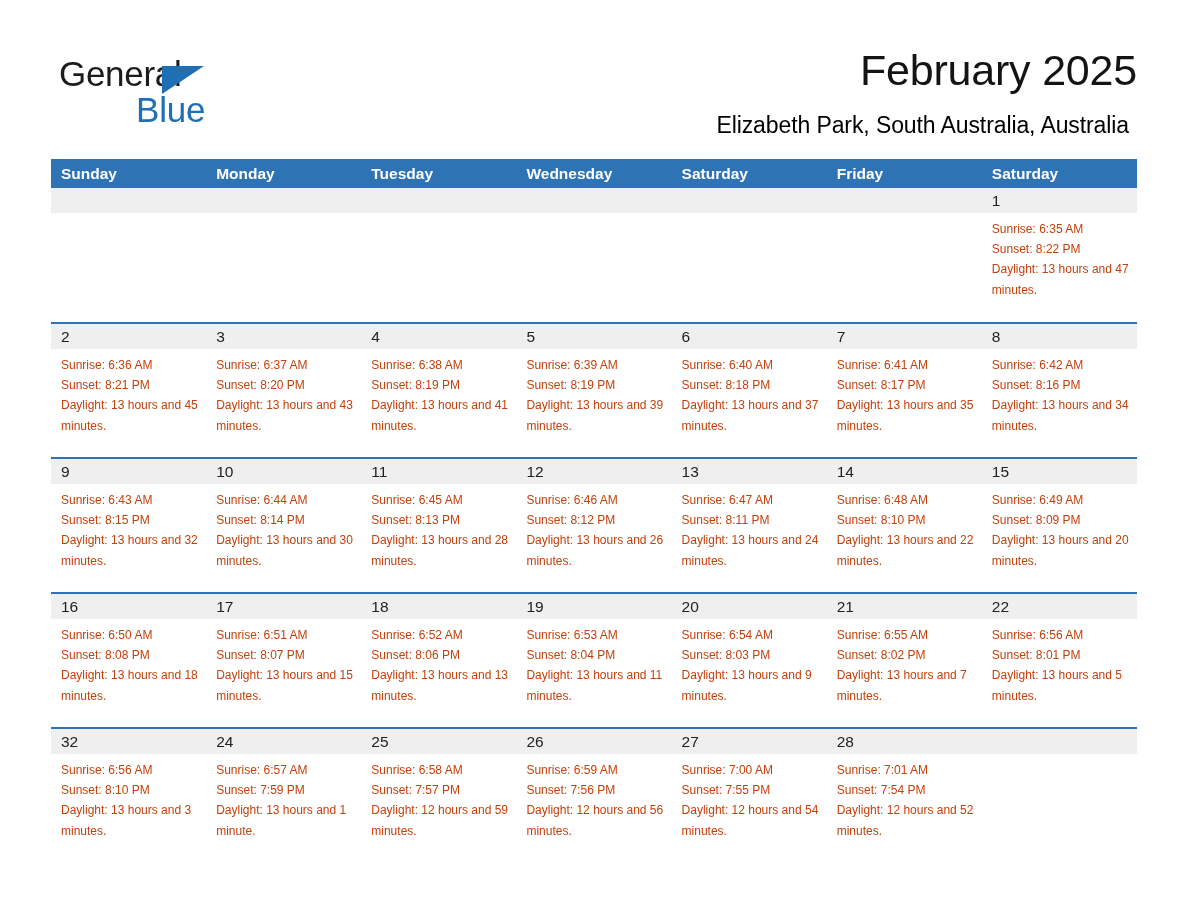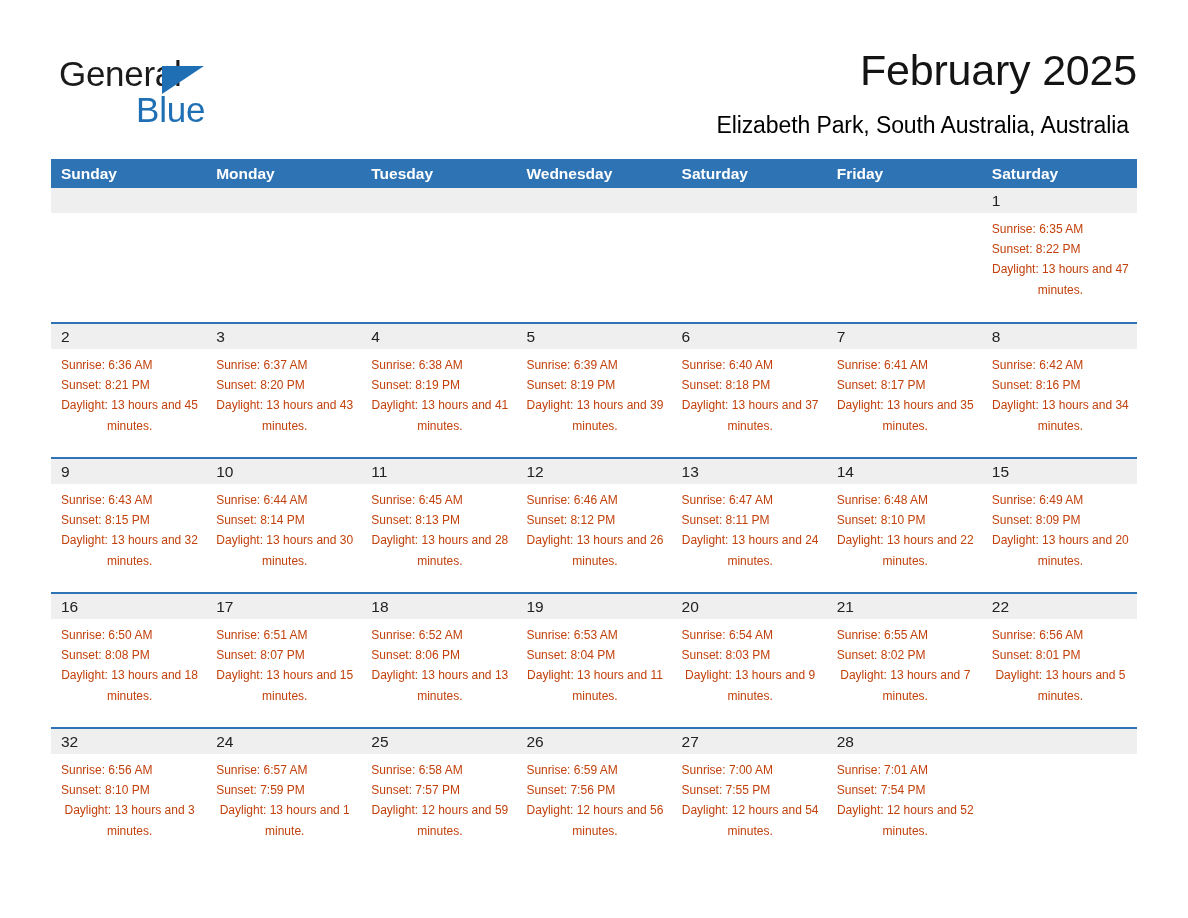--- a/index.html
+++ b/index.html
@@ -148,21 +148,20 @@
     padding: 6px 8px 0 10px;
     font-size: 12px;
     line-height: 20.2px;
     color: #c2410c;
   }
   .cell-body div {
     white-space: nowrap;
   }
   .cell-body .daylight {
     white-space: normal;
-    text-align: center;
   }
 </style>
 </head>
 <body>
 
 <div class="page">
 
   <div class="header">
 
     <div class="logo">

